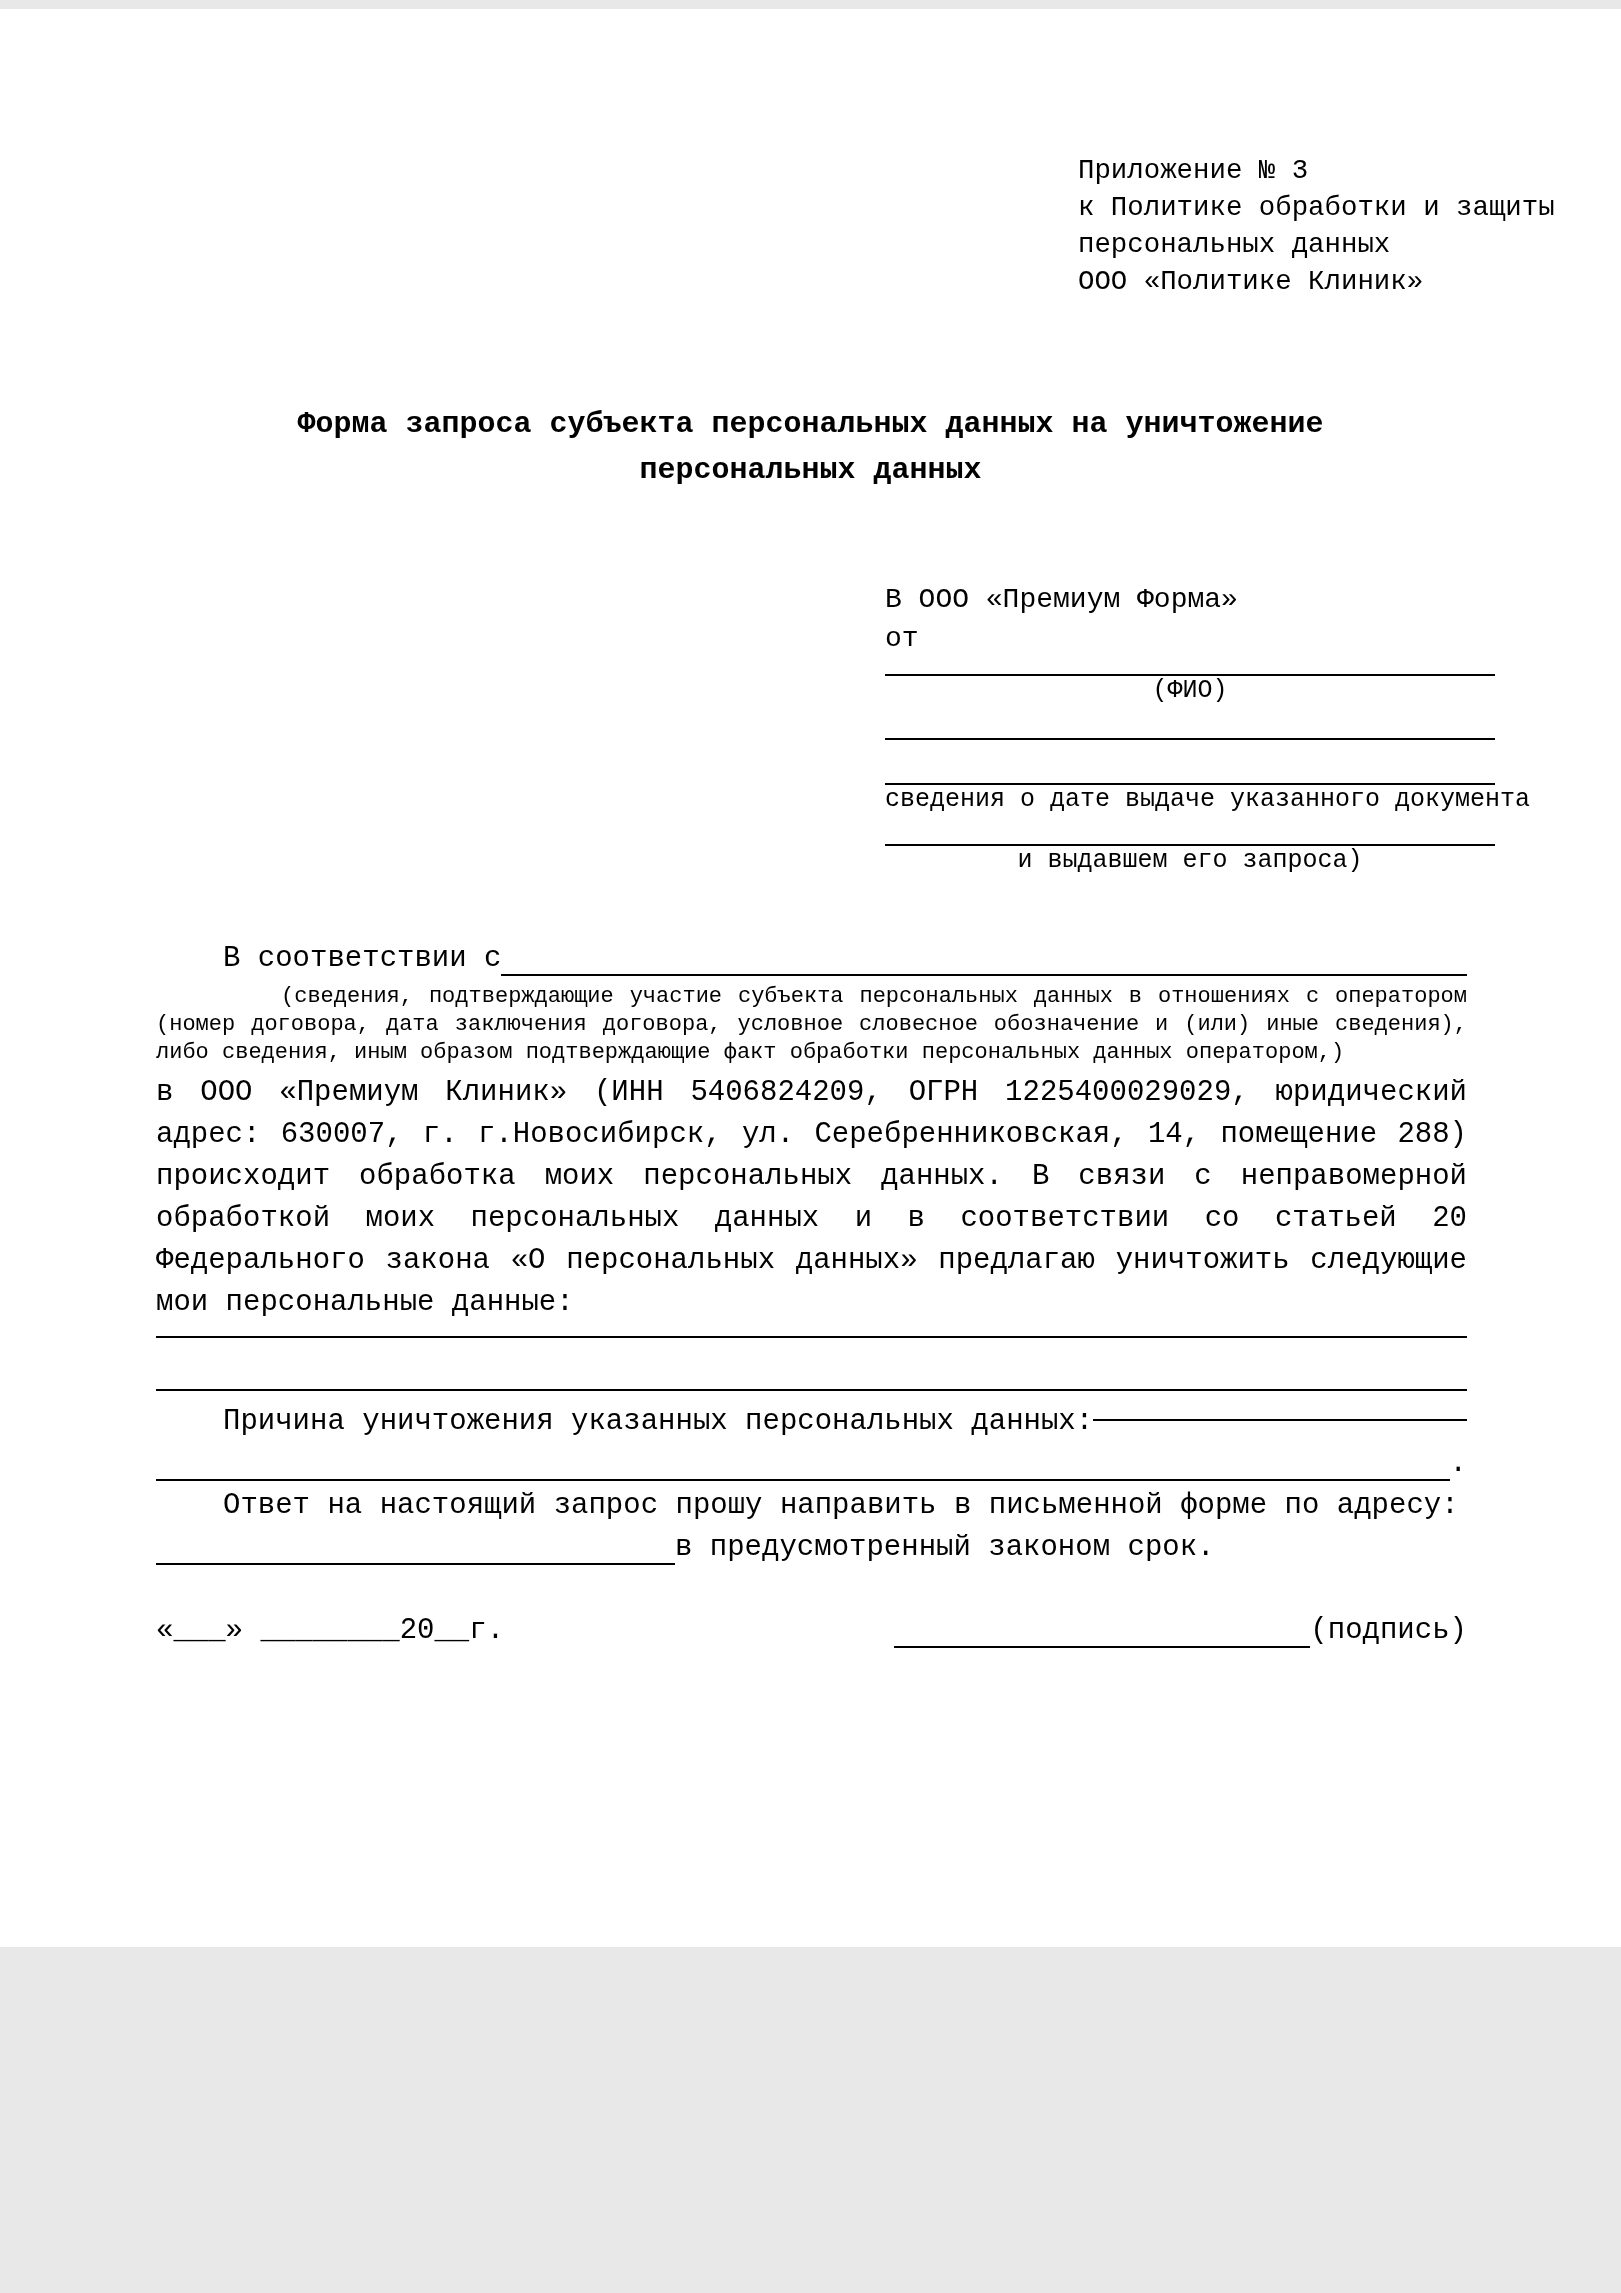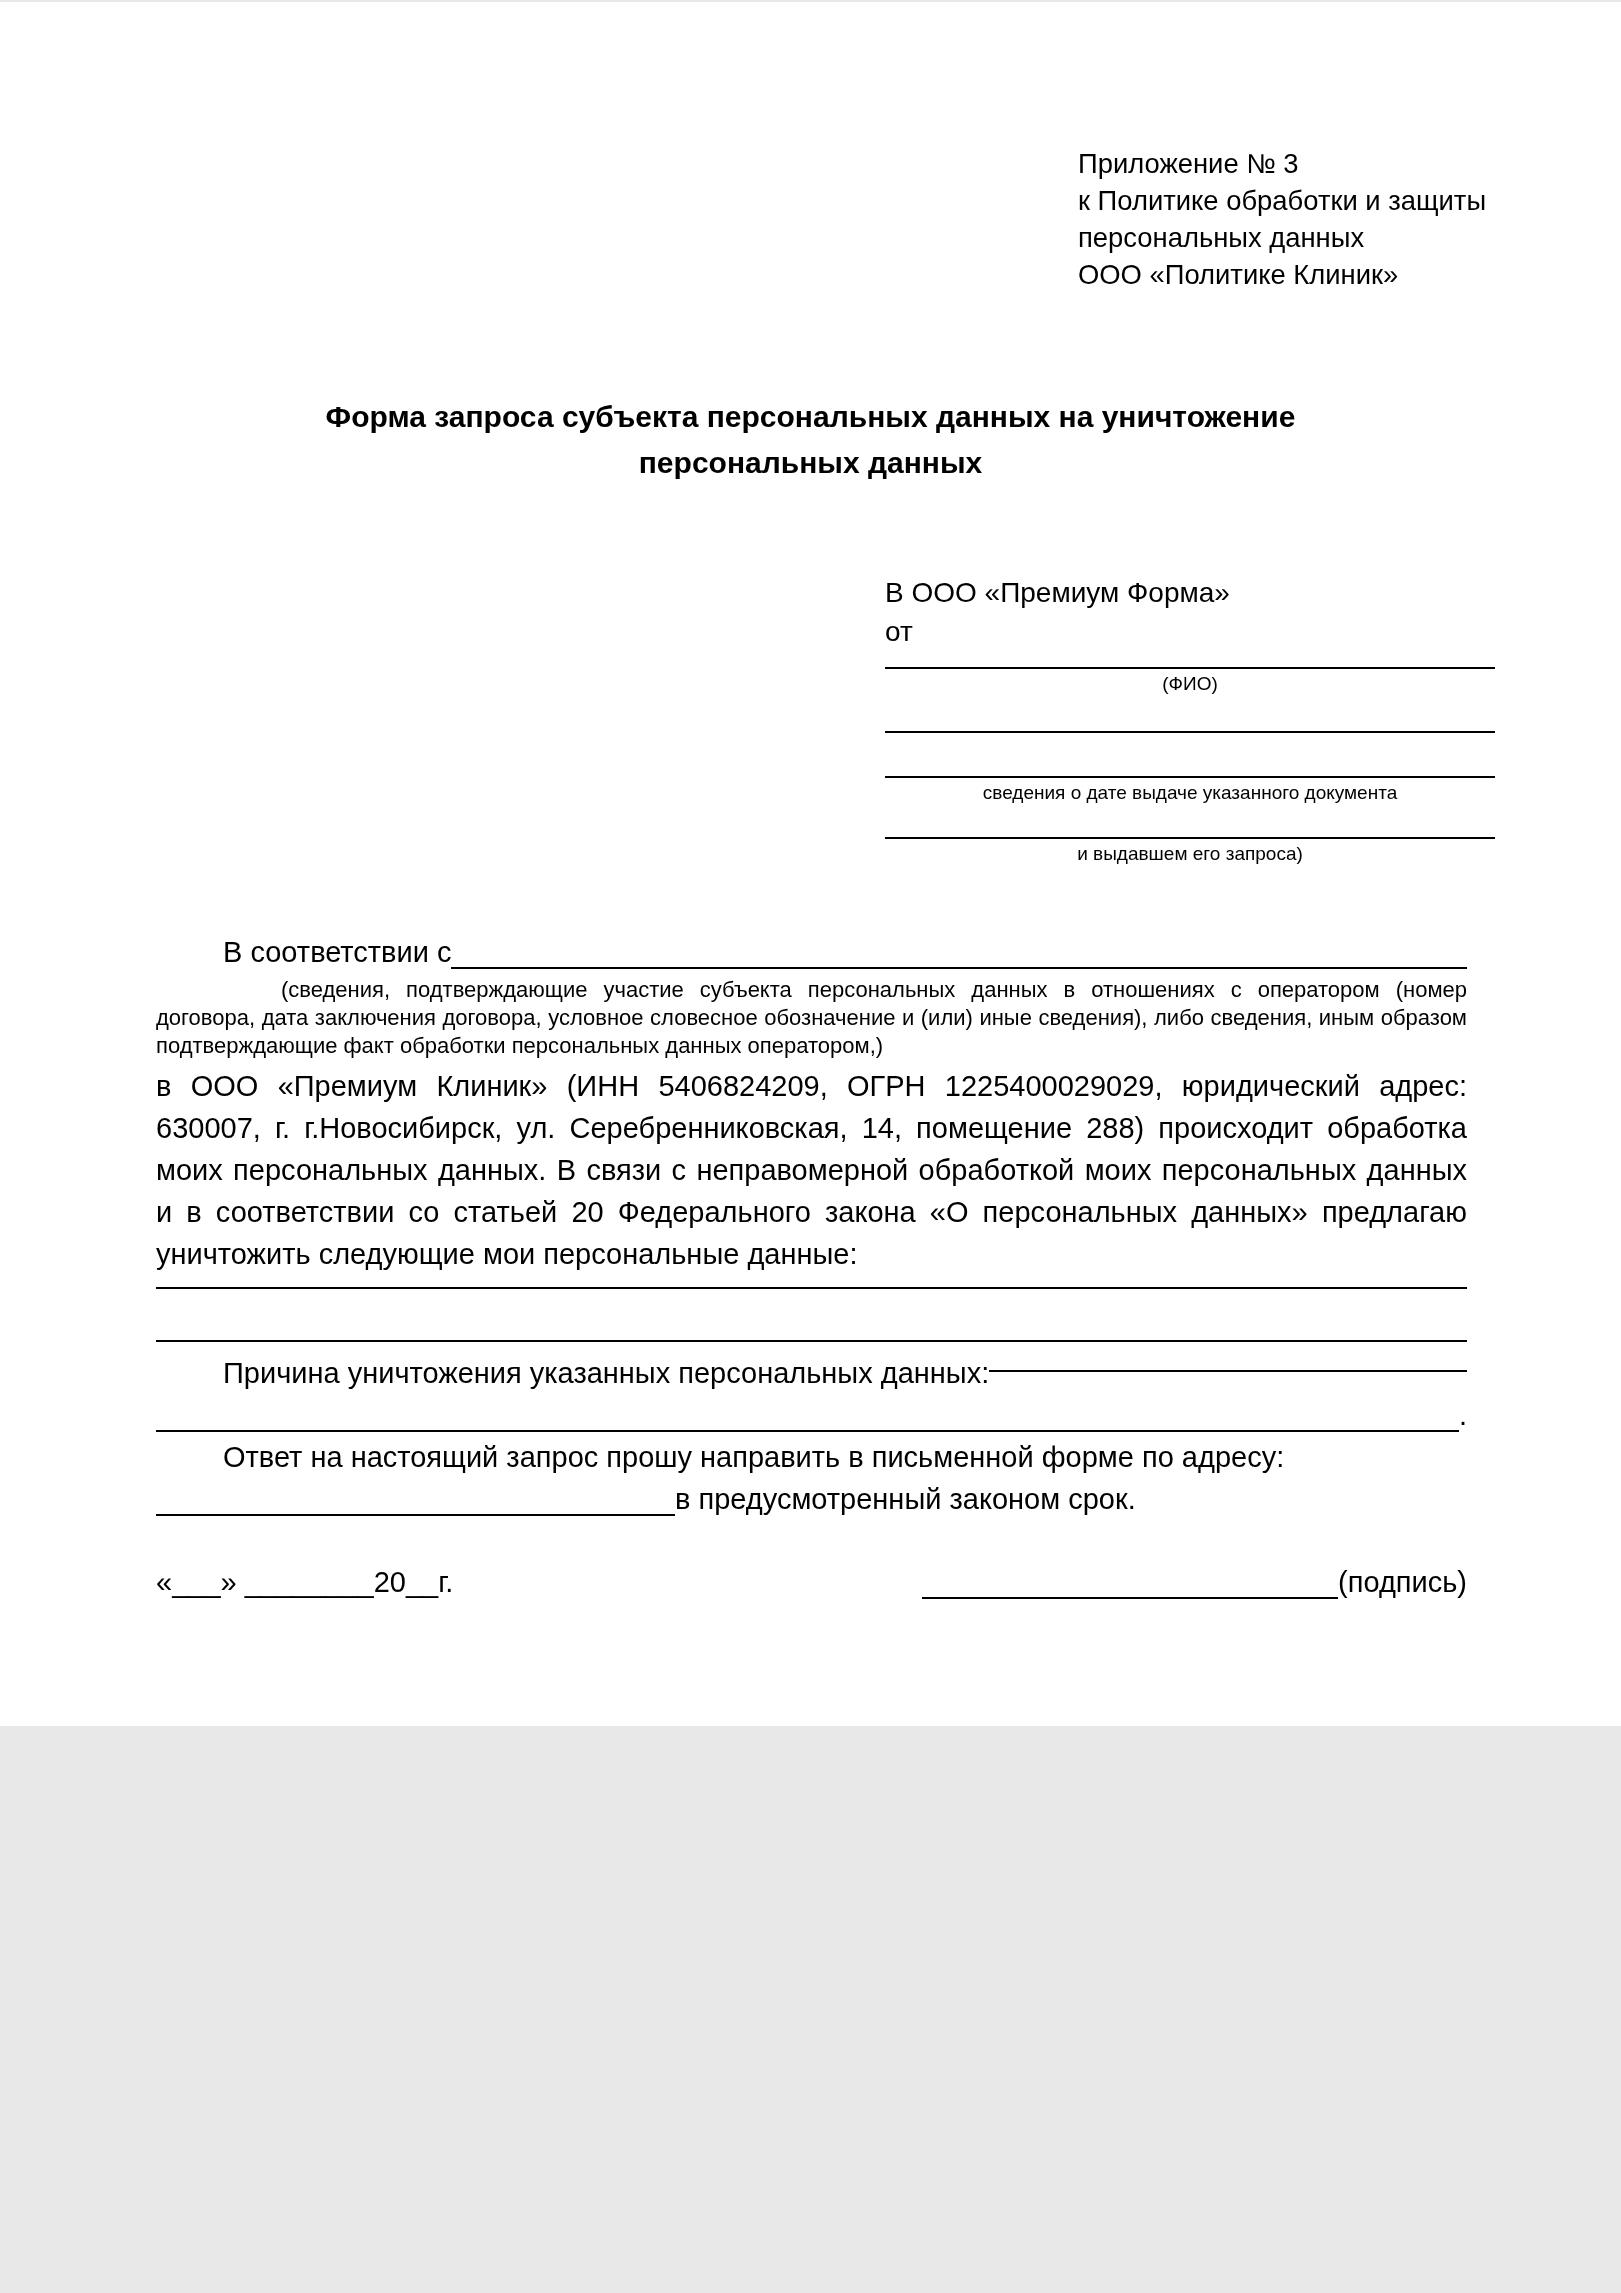--- a/index.html
+++ b/index.html
@@ -1,22 +1,22 @@
 <!DOCTYPE html>
 <html lang="ru"><head>
 <meta charset="utf-8">
 <style>
   html,body { margin:0; padding:0; background:#e8e8e8; }
   .page {
     position:relative;
-    width:1621px; height:1724px;
-    margin:2px auto;
+    width:1621px; height:1938px;
+    margin:9px auto;
     background:#ffffff;
     color:#000000;
-    font-family:Liberation Sans, sans-serif;
+    font-family:Liberation Mono, monospace;
     overflow:hidden;
   }
 
   
   .appendix {
     position:absolute; left:1078px; top:143px;
     font-size:27.4px; line-height:37px;
     white-space:nowrap;
   }
 
@@ -32,21 +32,21 @@
     position:absolute; left:885px; top:571px; width:610px;
     font-size:28px; line-height:39px;
   }
   .blank { border-bottom:2.9px solid #000; }
   .addressee .blank { width:100%; }
   .b1 { height:15.7px; }
   .b2 { height:35px; }
   .b3 { height:43px; }
   .b4 { height:31px; }
   .caption {
-    font-size:19px; line-height:25.5px;
+    font-size:25px; line-height:25.5px;
     text-align:center; margin-top:2px;
     white-space:nowrap;
   }
 
   
   .body-col {
     position:absolute; left:156px; top:929px; width:1311px;
     font-size:29px; line-height:42px;
   }
   .row-flex { display:flex; }

